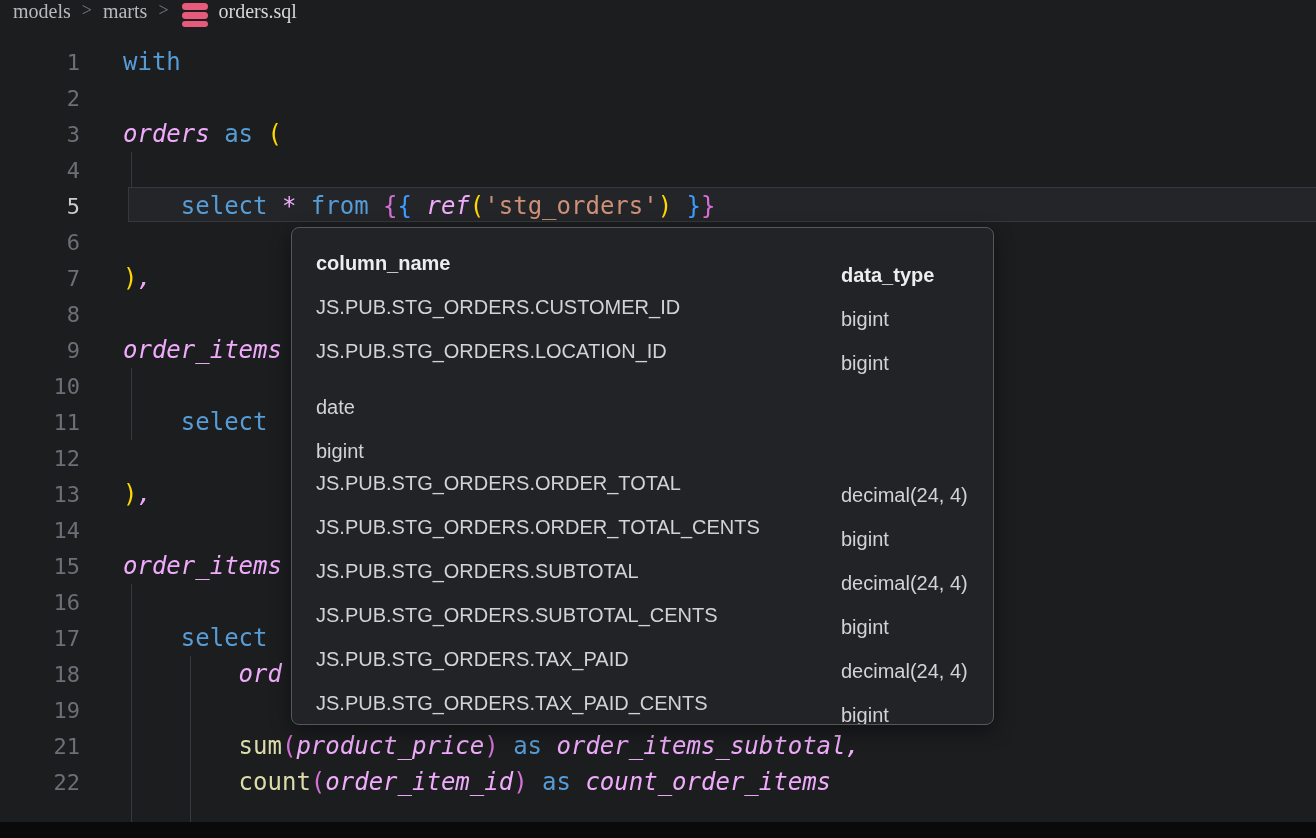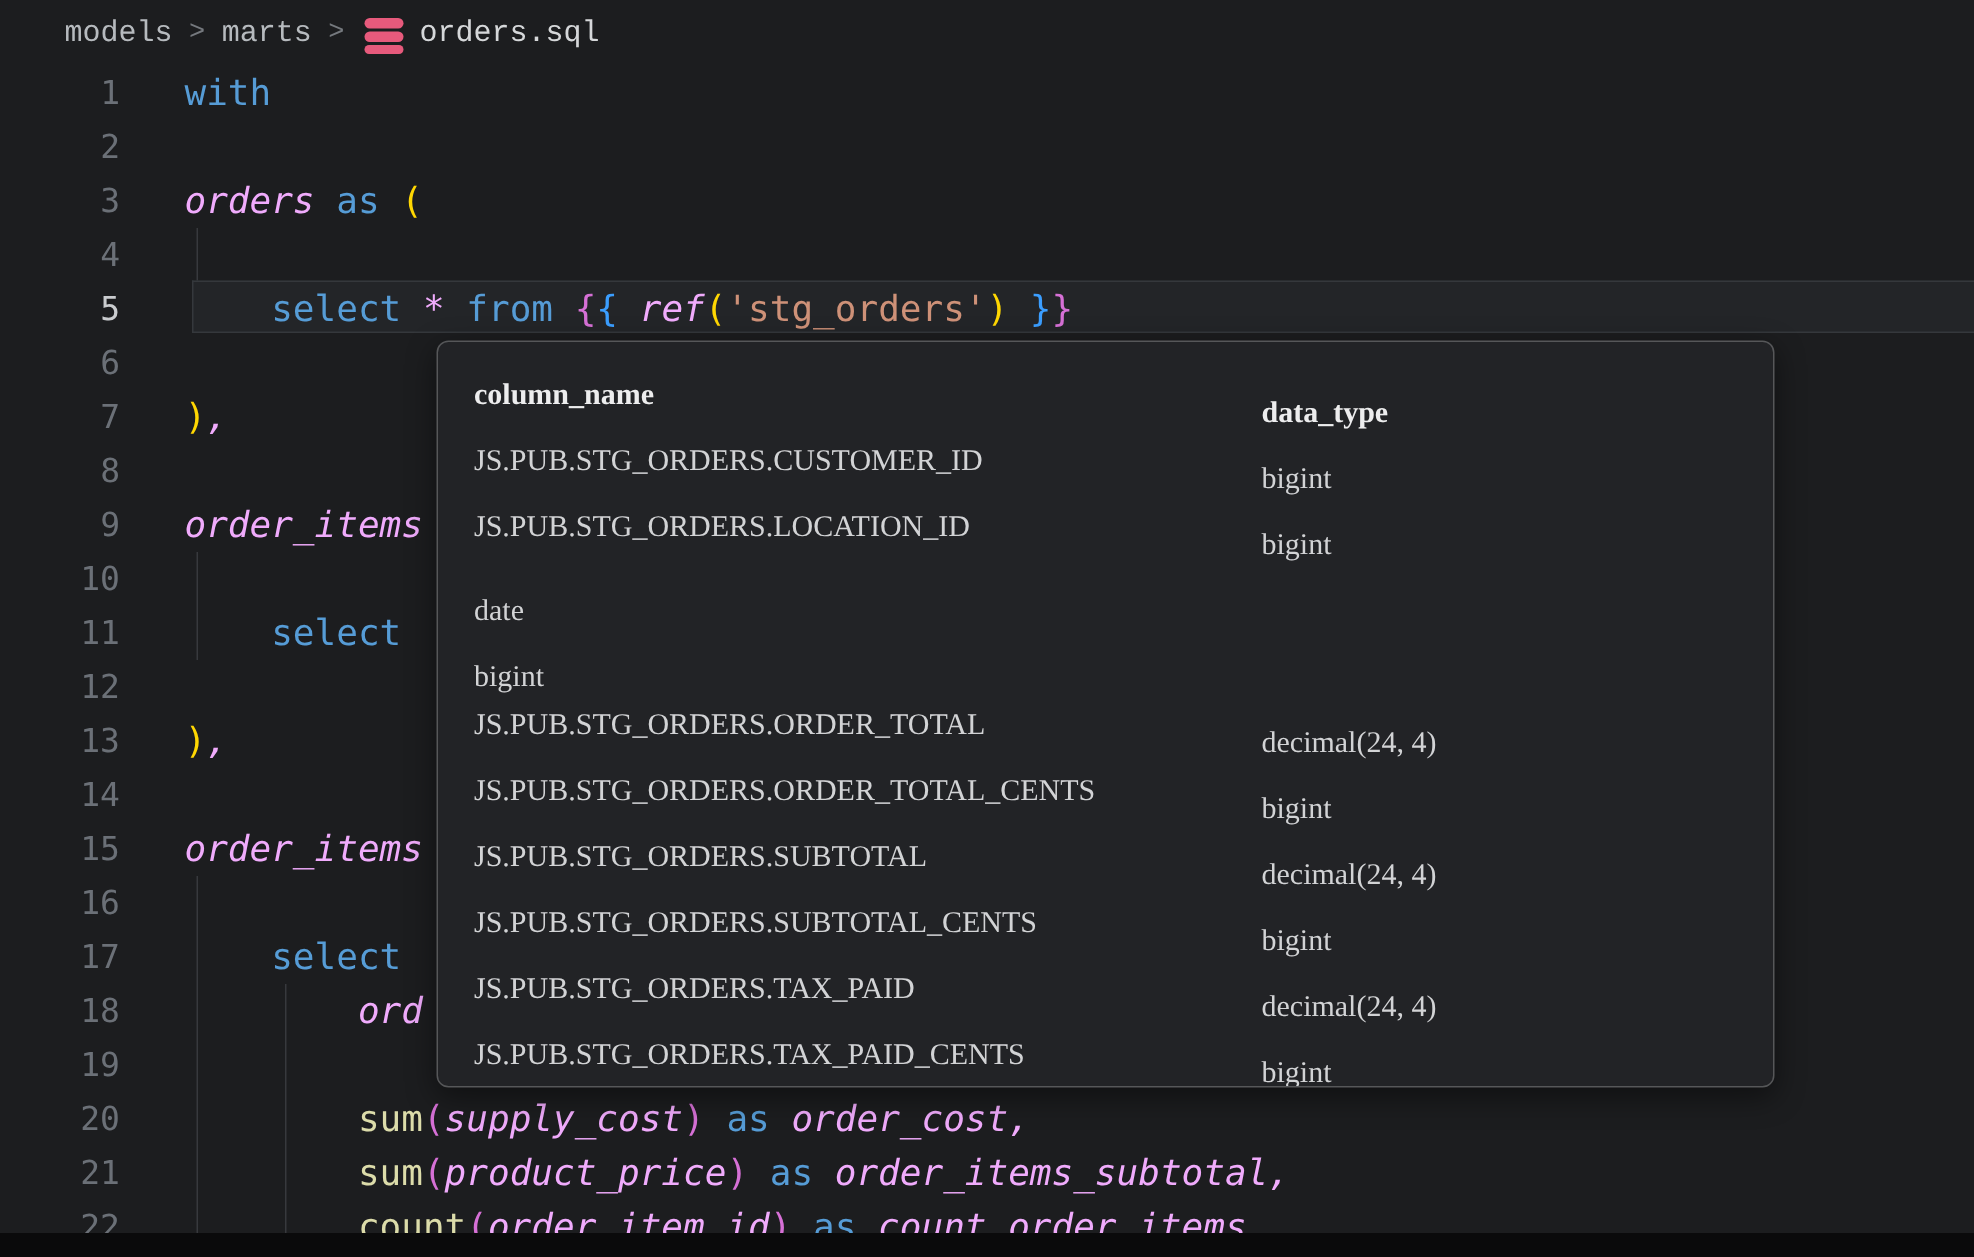--- a/index.html
+++ b/index.html
@@ -6,23 +6,23 @@
   #screen{
     position:relative;
     width:1316px;height:838px;
     background:#1c1d1f;
     overflow:hidden;
     font-family:"DejaVu Sans Mono","Liberation Mono",monospace;
   }
   
   .breadcrumb{
     position:absolute;left:0;top:0;width:100%;height:44px;
-    display:flex;align-items:center;
-    padding-left:43px;box-sizing:border-box;
-    font-family:Liberation Mono, monospace;
+    display:flex;
+    padding-left:13px;box-sizing:border-box;
+    font-family:Liberation Serif, serif;
     font-size:20px;color:#b6babe;
   }
   .crumb{cursor:default;}
   .crumb-sep{color:#75797e;margin:0 11px;font-size:18px;}
   .db-icon{display:inline-block;width:30px;height:26px;margin-right:9px;position:relative;top:2px;}
   .crumb-file{color:#d5d7d9;}
   
   .code-area{position:absolute;left:0;top:44px;width:100%;}
   .code-row{position:relative;height:36px;display:flex;align-items:center;z-index:2;}
   .gutter{
@@ -43,24 +43,24 @@
   .tk-b3{color:#3b9eff;}
   
   .line-highlight{
     position:absolute;left:128px;right:0;top:187px;height:35px;
     background:#232528;border:1px solid #35383c;border-right:none;
     box-sizing:border-box;z-index:1;
   }
   .indent-guide{position:absolute;width:1px;background:#37393d;z-index:1;}
   
   .popup{
-    position:absolute;left:291px;top:227px;width:892px;height:498px;
+    position:absolute;left:291px;top:227px;width:703px;height:498px;
     background:#222326;border:1.5px solid #565759;border-radius:8px;
     box-sizing:border-box;z-index:10;
-    font-family:Liberation Serif, serif;
+    font-family:Liberation Sans, sans-serif;
     font-size:20px;color:#d2d3d5;
     padding-top:13px;
     box-shadow:0 6px 20px rgba(0,0,0,0.45);
     overflow:hidden;
   }
   .popup-row{height:44px;display:flex;align-items:center;padding-left:24px;}
   .popup-col1{flex:0 0 525px;white-space:nowrap;}
   .popup-col2{white-space:nowrap;margin-top:24px;}
   .popup-row.header{font-weight:bold;color:#ededee;}
   
@@ -167,24 +167,20 @@
       </div>
       <div class="code-row">
         <div class="gutter">18</div>
         <div class="code-text"><span>        </span><span class="tk-id">ord</span></div>
       </div>
       <div class="code-row">
         <div class="gutter">19</div>
         <div class="code-text"></div>
       </div>
       <div class="code-row">
-        <div class="gutter">20</div>
-        <div class="code-text"><span>        </span><span class="tk-fn">sum</span><span class="tk-b2">(</span><span class="tk-id">supply_cost</span><span class="tk-b2">)</span><span> </span><span class="tk-kw">as</span><span> </span><span class="tk-id">order_cost,</span></div>
-      </div>
-      <div class="code-row">
         <div class="gutter">21</div>
         <div class="code-text"><span>        </span><span class="tk-fn">sum</span><span class="tk-b2">(</span><span class="tk-id">product_price</span><span class="tk-b2">)</span><span> </span><span class="tk-kw">as</span><span> </span><span class="tk-id">order_items_subtotal,</span></div>
       </div>
       <div class="code-row">
         <div class="gutter">22</div>
         <div class="code-text"><span>        </span><span class="tk-fn">count</span><span class="tk-b2">(</span><span class="tk-id">order_item_id</span><span class="tk-b2">)</span><span> </span><span class="tk-kw">as</span><span> </span><span class="tk-id">count_order_items</span></div>
       </div>
     </div>
 
   <div class="popup" id="popup">

